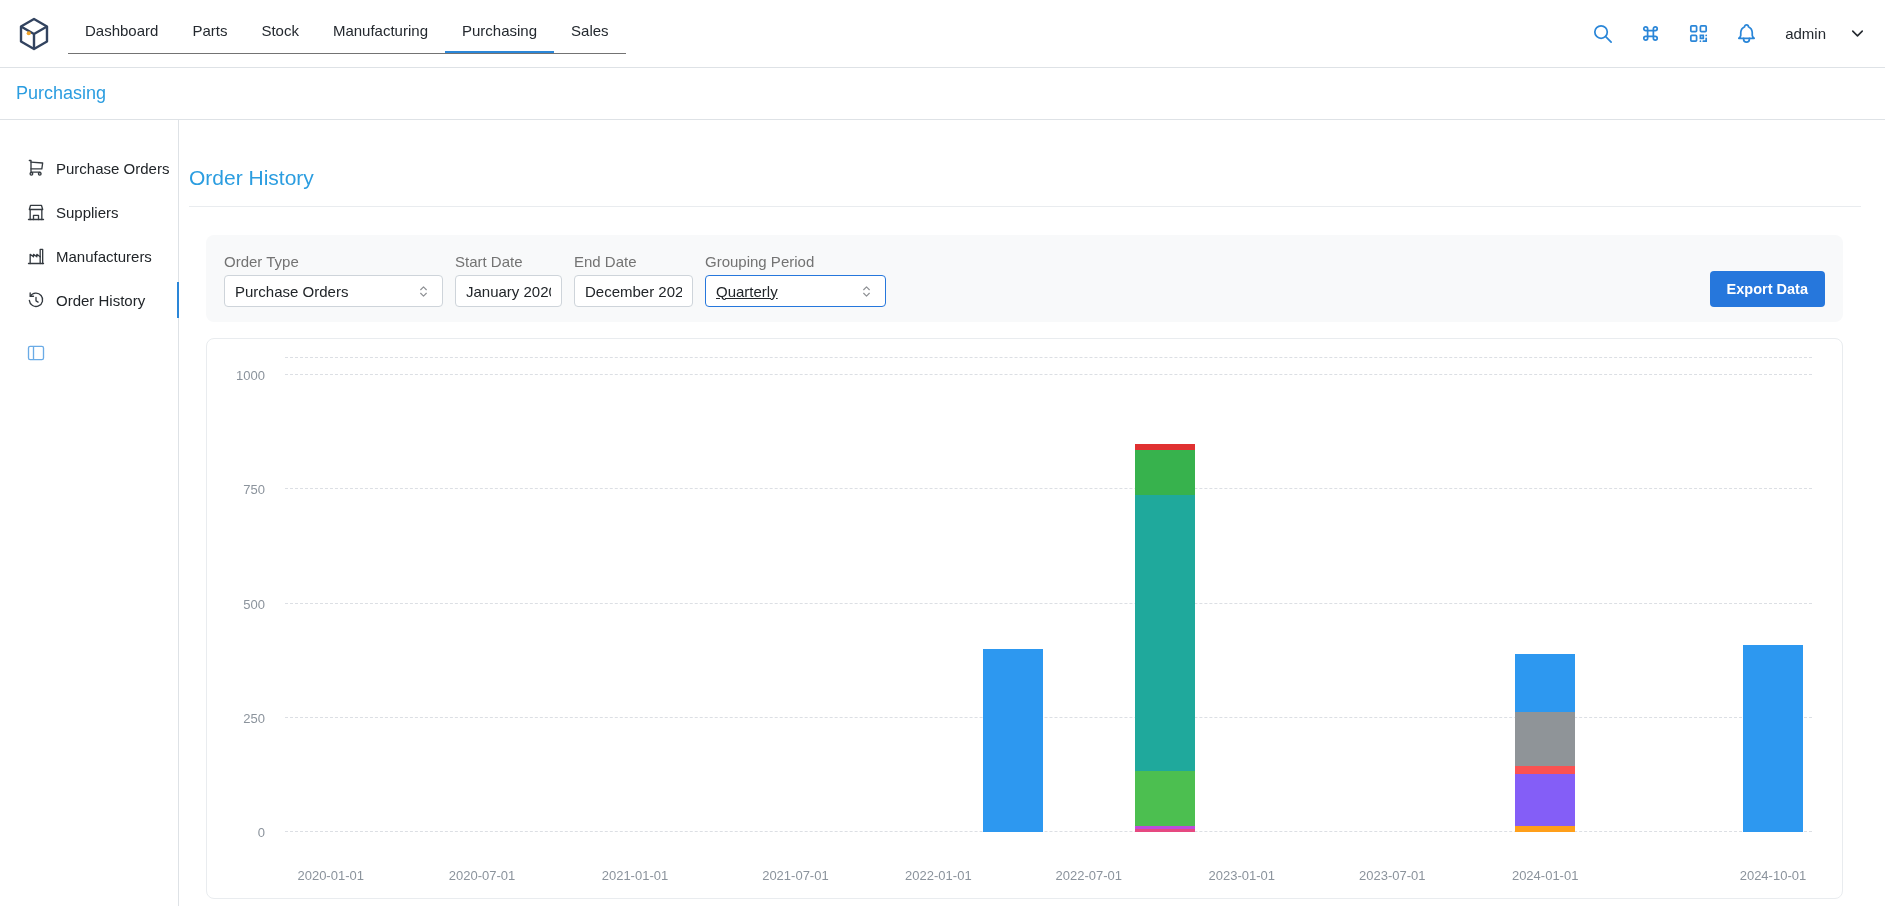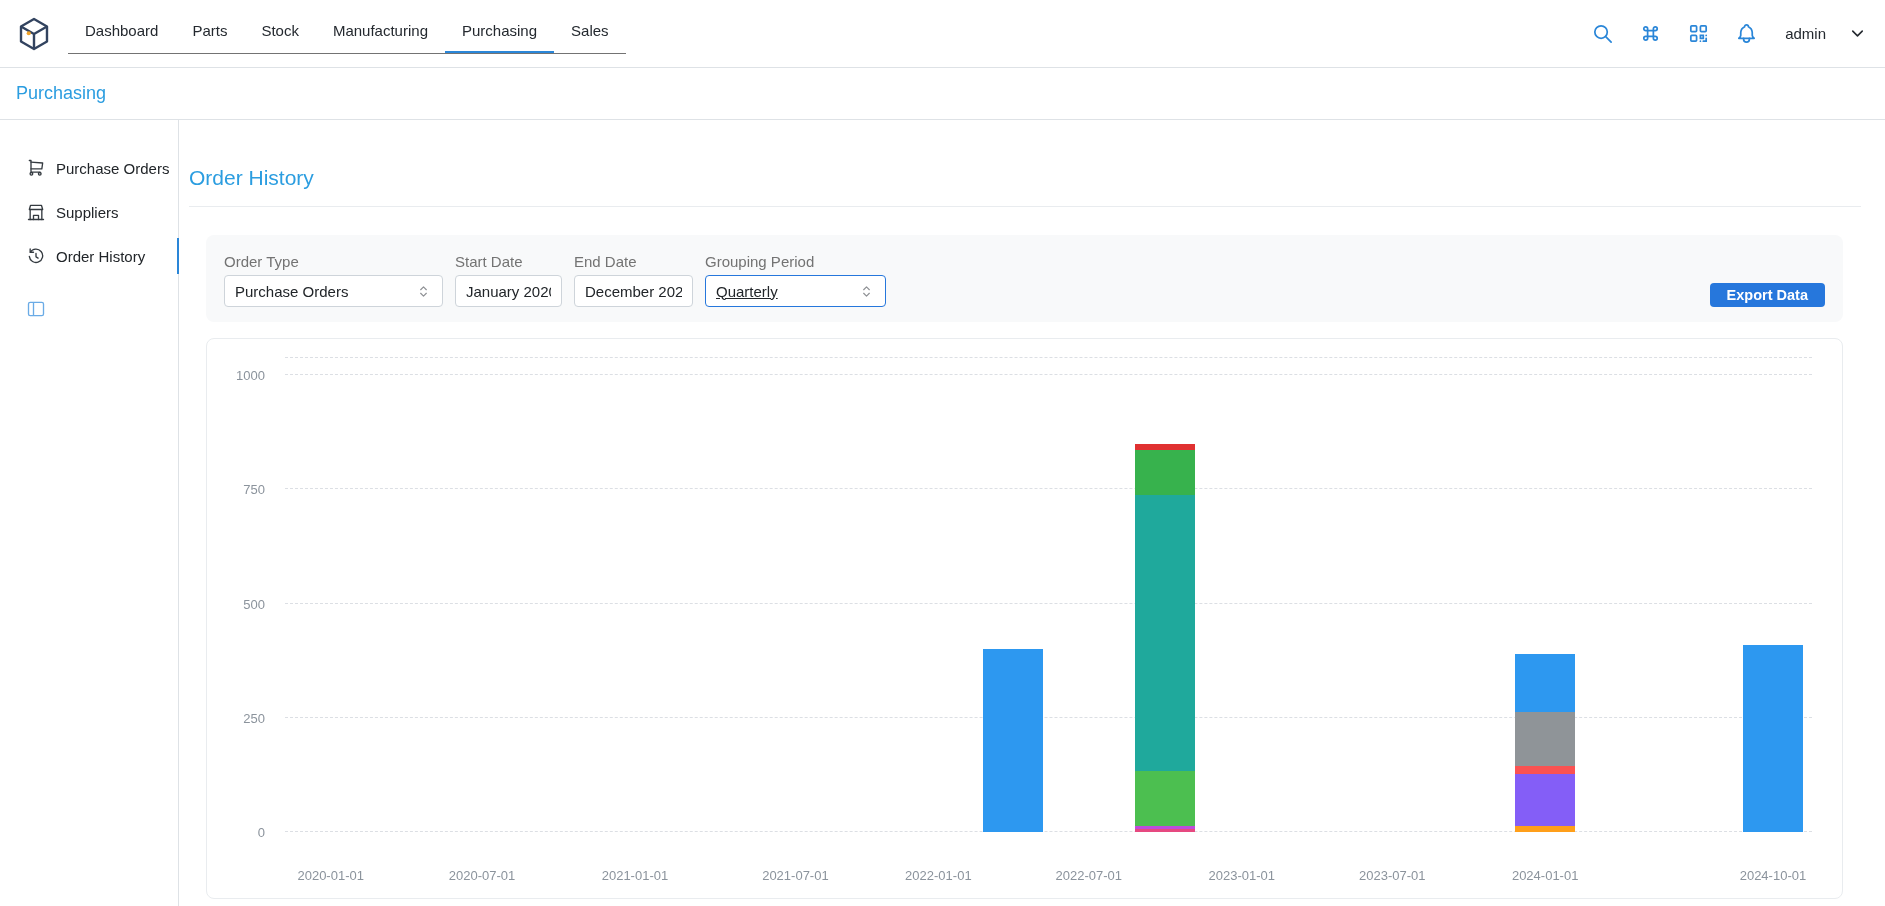--- a/index.html
+++ b/index.html
@@ -58,21 +58,21 @@
   .field label { font-size:15px; font-weight:500; color:#737373; }
   .select, .inputbox { height:32px; background:#fff; border:1px solid #ced4da; border-radius:4px;
                        font-size:15px; color:#212529; display:flex; align-items:center;
                        padding:0 10px; font-family:inherit; }
   .select { justify-content:space-between; cursor:pointer; }
   .w-ordertype .select { width:219px; }
   .w-start .inputbox { width:107px; }
   .w-end .inputbox { width:119px; }
   .w-group .select { width:181px; border:1.5px solid var(--button);text-decoration:underline; }
   .updown { color:#909296; } .updown svg { width:17px; height:17px; }
-  .export { margin-left:auto; height:24px; padding:0 17px; background:var(--button); color:#fff;
+  .export { margin-left:auto; height:36px; padding:0 17px; background:var(--button); color:#fff;
             border:none; border-radius:4px; font-size:14.5px; font-weight:600;
             font-family:inherit; cursor:pointer; }
 
   
   .chart-card { position:relative; margin-top:16px; height:561px; background:#fff;
                 border:1px solid #e9ecef; border-radius:8px; }
   .plot { position:absolute; left:78px; right:30px; top:18px; bottom:66px; }
   .y-labels { position:absolute; left:0; width:68px; top:18px; bottom:66px; }
   .ylab { position:absolute; right:10px; transform:translateY(50%); font-size:13px; color:var(--muted); }
   .gridline { position:absolute; left:0; right:0; border-top:1px dashed #dcdfe4; }
@@ -163,20 +163,30 @@
       <span class="sicon">
         <svg viewBox="0 0 24 24" fill="none" stroke="currentColor" stroke-width="1.6" stroke-linecap="round" stroke-linejoin="round">
           <path d="M3 21h18"></path>
             <path d="M5 21V9M19 21V9"></path>
           <path d="M4 9h16l-1.4-5H5.4z"></path>
             <path d="M9 21v-5h6v5"></path>
         </svg>
       </span>
       <span>Suppliers</span>
     </div>
+    <div class="side-item">
+      <span class="sicon">
+        <svg viewBox="0 0 24 24" fill="none" stroke="currentColor" stroke-width="1.6" stroke-linecap="round" stroke-linejoin="round">
+          <path d="M3 21h18"></path>
+          <path d="M5 21V10l4 3v-3l4 3v-3l4 3"></path>
+          <path d="M17 21V4h3v17"></path>
+        </svg>
+      </span>
+      <span>Manufacturers</span>
+    </div>
     <div class="side-item active">
       <span class="sicon">
         <svg viewBox="0 0 24 24" fill="none" stroke="currentColor" stroke-width="1.6" stroke-linecap="round" stroke-linejoin="round">
           <path d="M12 9v4l2.5 1.5"></path>
           <path d="M5.2 7.5A8 8 0 1 1 4 12.5"></path>
           <path d="M5 3.5v4h4"></path>
         </svg>
       </span>
       <span>Order History</span>
     </div>

